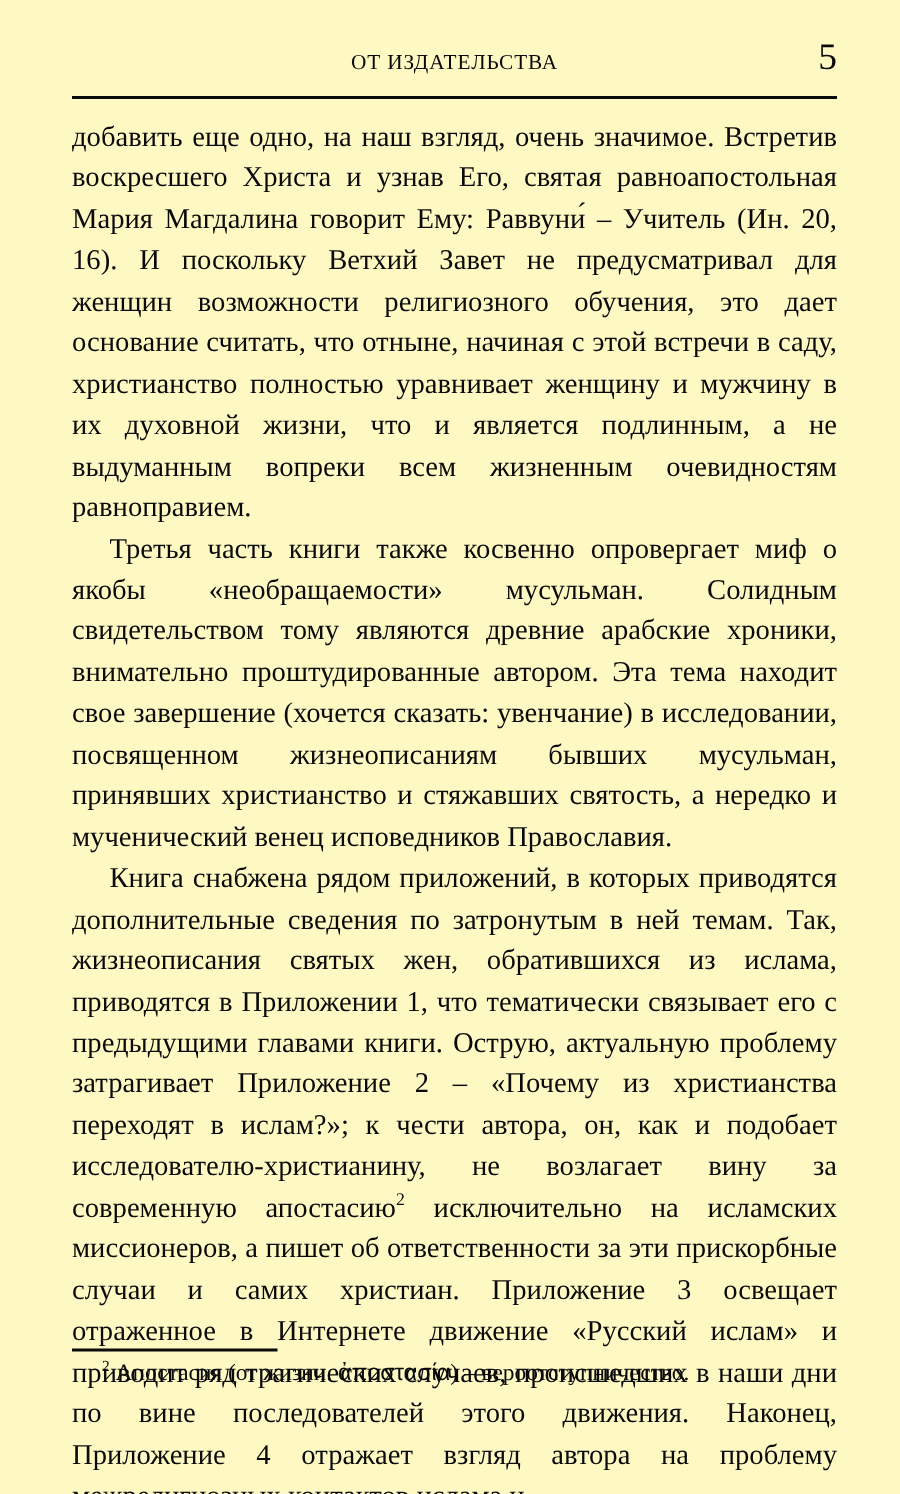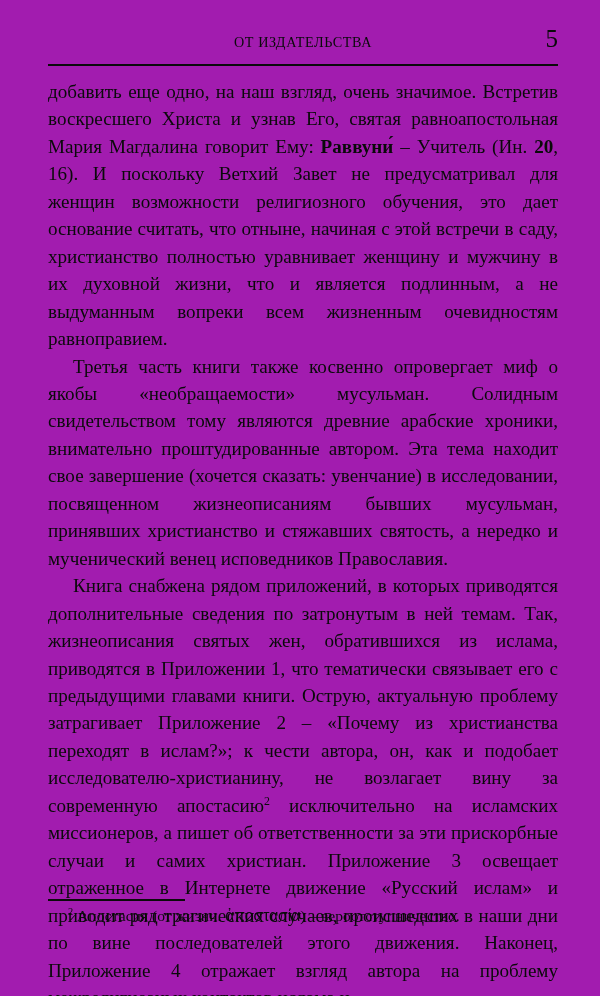--- a/index.html
+++ b/index.html
@@ -15,21 +15,21 @@
     color: #0a0a0a;
     overflow: hidden;
   }
 
   .page {
     position: absolute;
     left: 0;
     top: 0;
     width: 600px;
     height: 996px;
-    background: #a21caf;
+    background: #fef9c3;
   }
 
   
   .running-head {
     position: absolute;
     left: 48px;
     top: 32px;
     width: 510px;
     height: 30px;
   }
@@ -74,21 +74,21 @@
     line-height: 27.45px;
     text-align: justify;
     text-justify: inter-word;
     hyphens: manual;
     text-indent: 25px;
   }
   .para.first {
     text-indent: 0;
   }
   .para b {
-    font-weight: bold;
+    font-weight: normal;
   }
   sup.fnref {
     font-size: 0.62em;
     vertical-align: super;
     line-height: 0;
   }
   .greek {
     font-family: Liberation Sans, sans-serif;
   }
 

